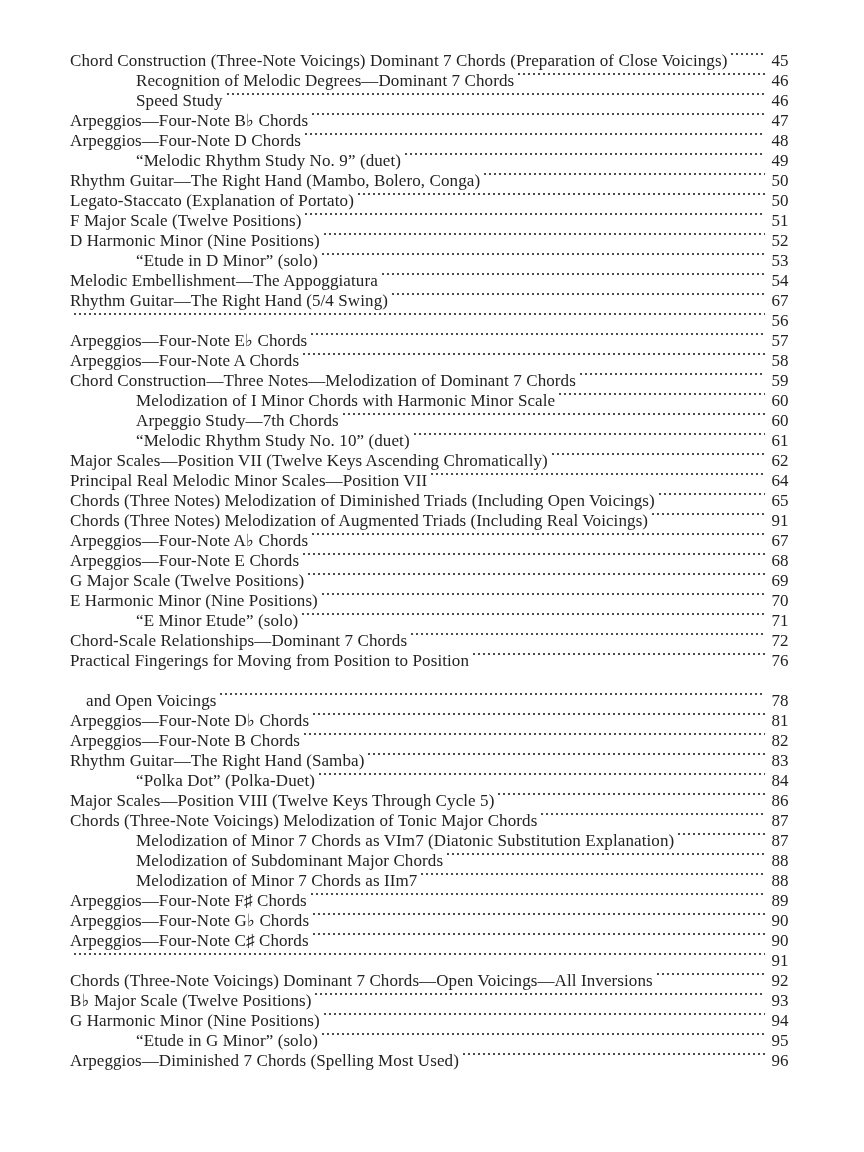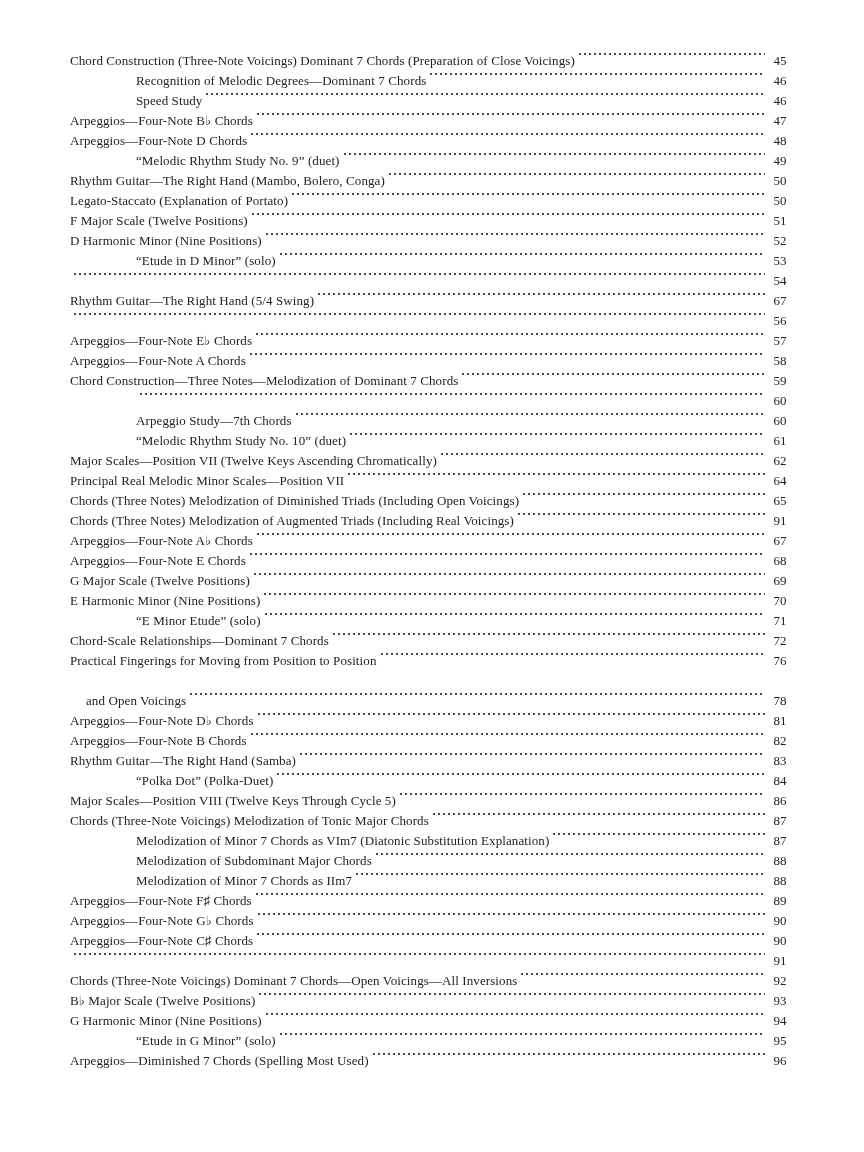--- a/index.html
+++ b/index.html
@@ -18,21 +18,21 @@
     overflow: hidden;
   }
   .toc-list {
     display: block;
   }
   .row {
     display: flex;
     align-items: baseline;
     height: 20px;
     line-height: 20px;
-    font-size: 13px;
+    font-size: 17px;
     white-space: nowrap;
   }
   .row.sub  { padding-left: 66px; }
   .row.cont { padding-left: 16px; }
   .title {
     flex: 0 0 auto;
     letter-spacing: 0.1px;
   }
   .dots {
     flex: 1 1 auto;
@@ -116,20 +116,21 @@
     <span class="page-num">52</span>
   </div>
 
   <div class="row sub">
     <span class="title">“Etude in D Minor” (solo)</span>
     <span class="dots"></span>
     <span class="page-num">53</span>
   </div>
 
   <div class="row">
+    <span class="title">Melodic Embellishment—The Appoggiatura</span>
     <span class="dots"></span>
     <span class="page-num">54</span>
   </div>
 
   <div class="row">
     <span class="title">Rhythm Guitar—The Right Hand (5/4 Swing)</span>
     <span class="dots"></span>
     <span class="page-num">67</span>
   </div>
 
@@ -150,20 +151,21 @@
     <span class="page-num">58</span>
   </div>
 
   <div class="row">
     <span class="title">Chord Construction—Three Notes—Melodization of Dominant 7 Chords</span>
     <span class="dots"></span>
     <span class="page-num">59</span>
   </div>
 
   <div class="row sub">
+    <span class="title">Melodization of I Minor Chords with Harmonic Minor Scale</span>
     <span class="dots"></span>
     <span class="page-num">60</span>
   </div>
 
   <div class="row sub">
     <span class="title">Arpeggio Study—7th Chords</span>
     <span class="dots"></span>
     <span class="page-num">60</span>
   </div>
 

